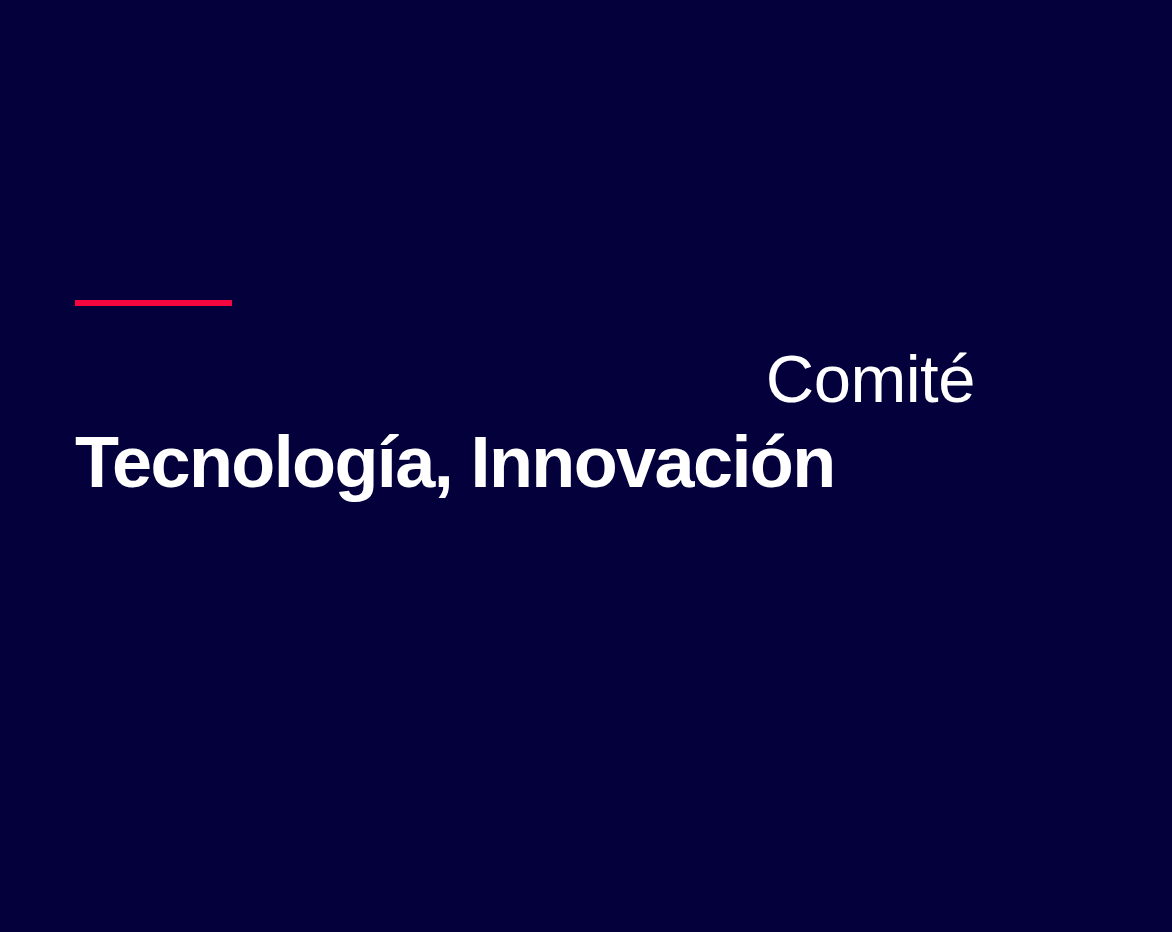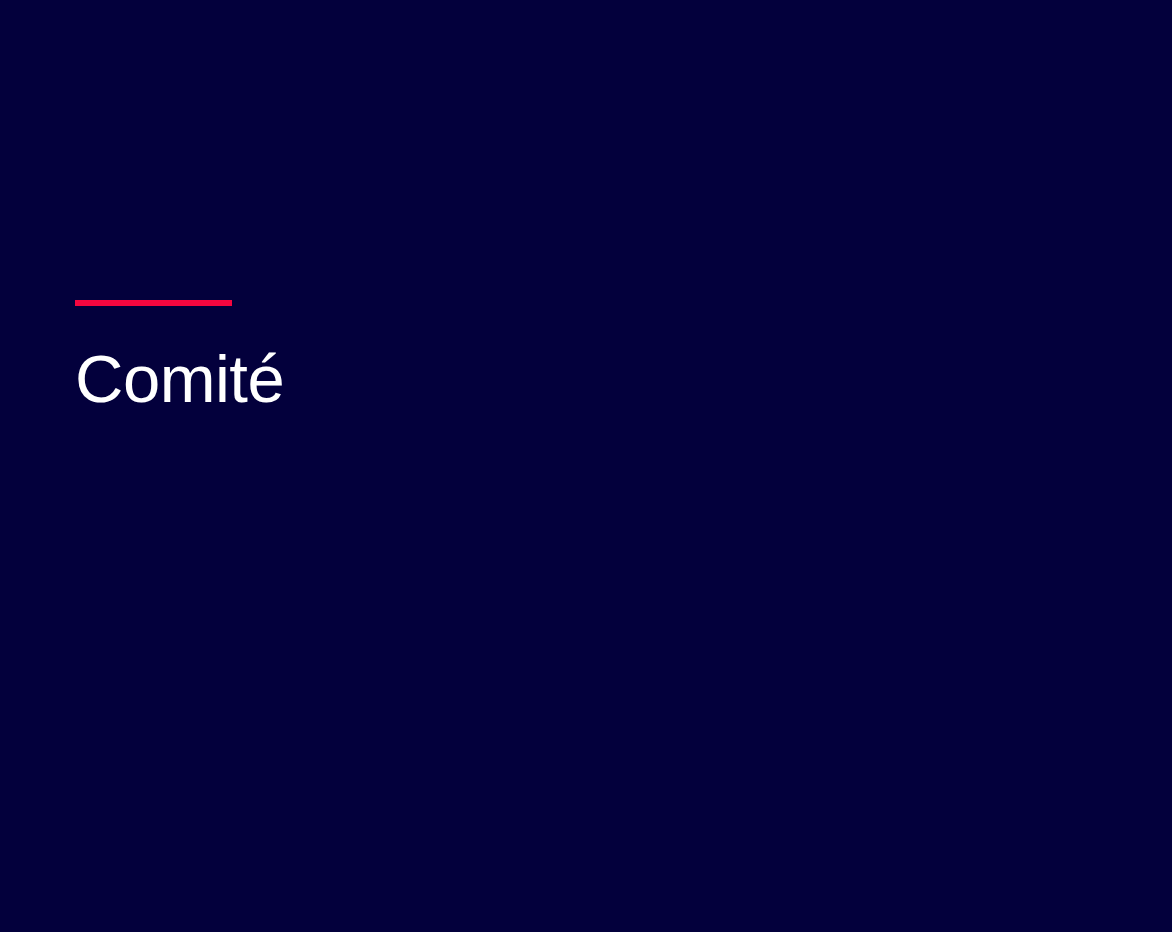--- a/index.html
+++ b/index.html
@@ -48,20 +48,21 @@
     display: block;
     font-family: "Liberation Sans", sans-serif;
     font-size: 67px;
     font-weight: 300;
     line-height: 78px;
     letter-spacing: -0.5px;
     color: #ffffff;
     margin: 0;
     padding: 0;
     white-space: nowrap;
+    text-align: right;
   }
 
   
   .headline {
     display: block;
     font-family: "Liberation Sans", sans-serif;
     font-size: 72px;
     font-weight: 700;
     line-height: 82px;
     letter-spacing: -1.6px;
@@ -80,17 +81,18 @@
 
 <div class="slide">
 
   <div class="title-block">
 
     <div class="accent-rule"></div>
 
     <span class="eyebrow">Comité</span>
 
     <h1 class="headline">
+      <span class="headline-line">Tecnología, Innovación</span>
     </h1>
 
   </div>
 
 </div>
 
 </body></html>

